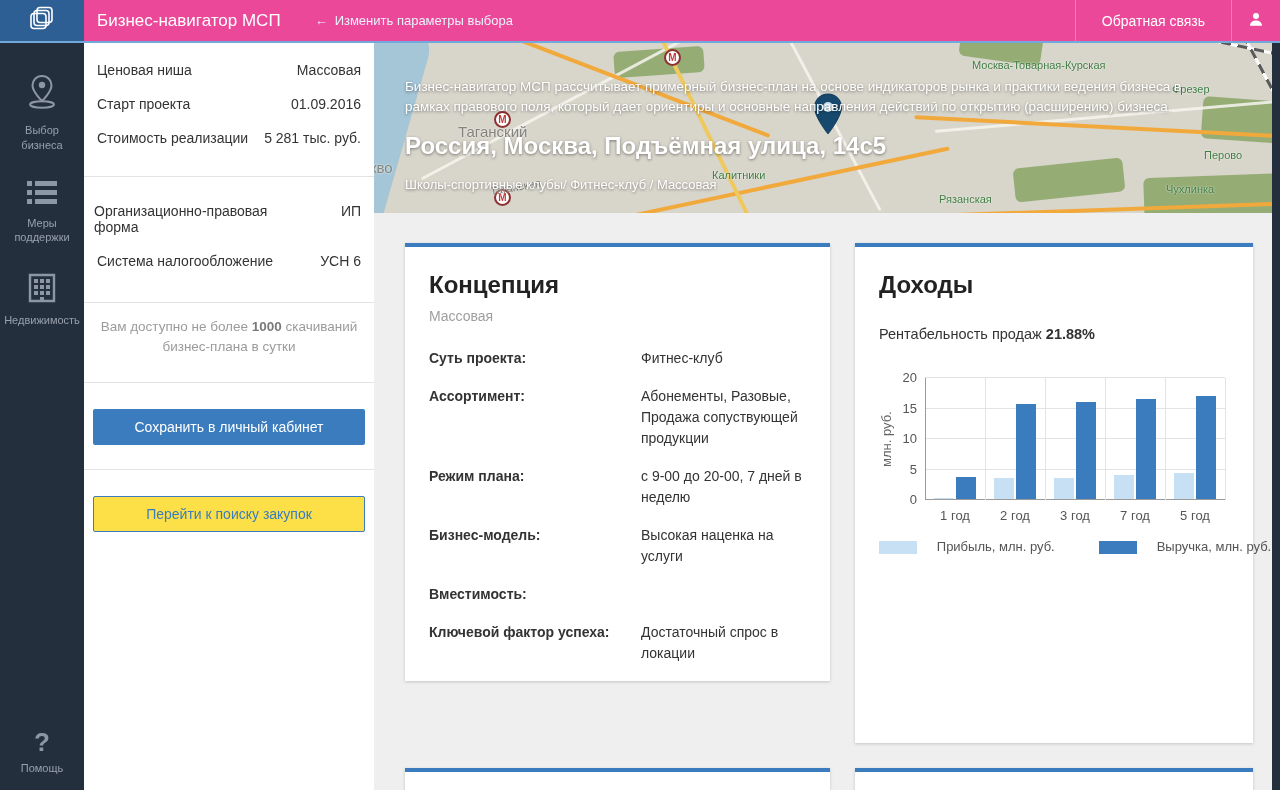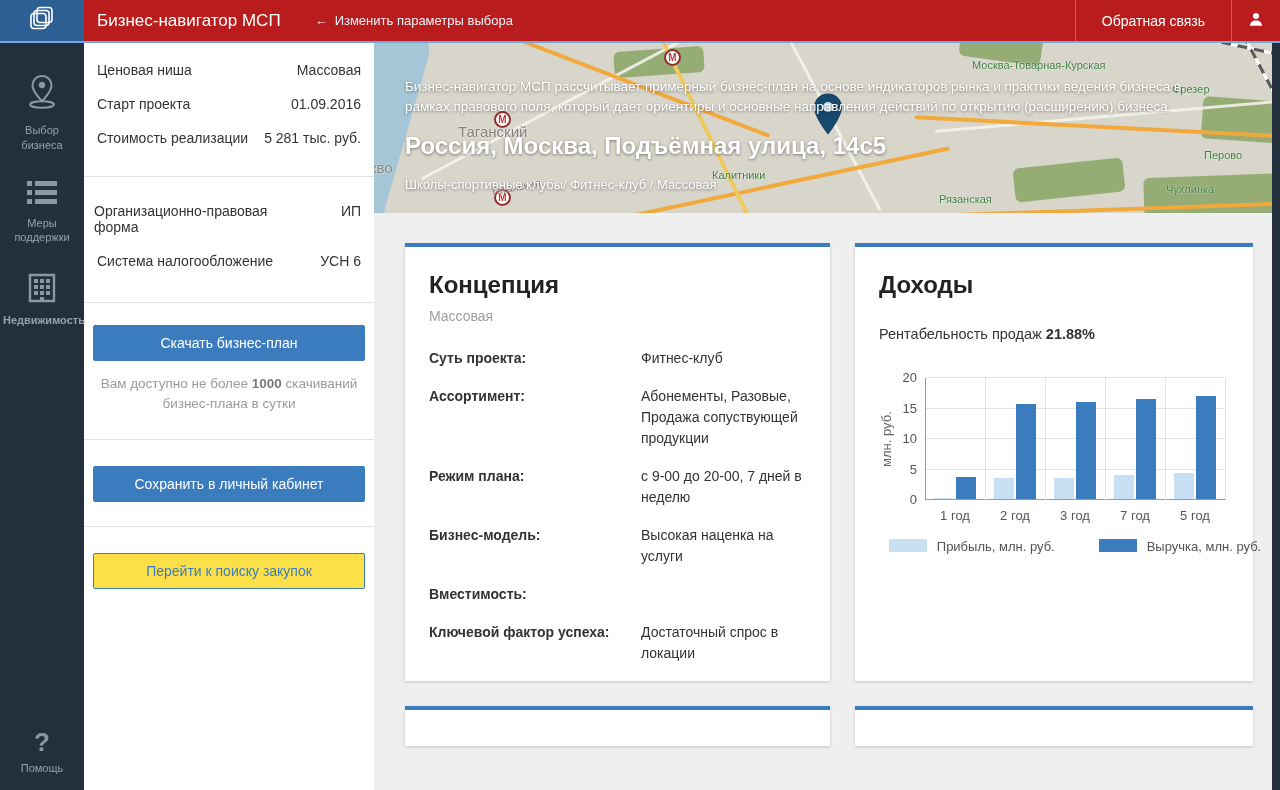--- a/index.html
+++ b/index.html
@@ -1,36 +1,36 @@
 <!DOCTYPE html>
 <html><head>
 <meta charset="utf-8">
 <style>
   * { box-sizing: border-box; margin: 0; padding: 0; }
   html,body { width:1280px; height:790px; overflow:hidden; }
   body { font-family:"Liberation Sans", sans-serif; background:#efefef; position:relative; color:#333; }
 
   
-  .header { position:absolute; top:0; left:0; width:1280px; height:43px; background:#b91c1c;
+  .header { position:absolute; top:0; left:0; width:1280px; height:43px; background:#ec4899;
             border-bottom:2px solid #71a9dd; display:flex; align-items:center; z-index:30; }
   .logo-box { width:84px; height:41px; background:#2e5f94; display:flex; align-items:center; justify-content:center; }
   .app-title { color:#fff; font-size:17px; margin-left:13px; white-space:nowrap; }
   .back-link { color:#eaf2fb; font-size:13px; margin-left:34px; cursor:pointer; display:flex; align-items:center; gap:7px; }
   .header-right { margin-left:auto; display:flex; align-items:center; height:25px;justify-content:space-between; }
   .hsep { width:1px; height:41px; background:rgba(255,255,255,.28); }
   .feedback { color:#fff; font-size:14px; padding:0 26px; height:41px; display:flex; align-items:center; cursor:pointer; }
   .user-btn { width:48px; height:41px; display:flex; align-items:center; justify-content:center; cursor:pointer; }
 
   
   .sidebar { position:absolute; top:43px; left:0; width:84px; height:747px; background:#242f3d;
              display:flex; flex-direction:column; align-items:center; z-index:20; }
   .nav-item { width:84px; display:flex; flex-direction:column; align-items:center; color:#97a0ab;
               font-size:11px; text-align:center; cursor:pointer; line-height:1.3; }
   .nav-item .nv-ico { margin-bottom:7px; }
-  .ni-1 { margin-top:30px; } .ni-2 { margin-top:28px; } .ni-3 { margin-top:28px;font-weight:bold; }
+  .ni-1 { margin-top:30px; } .ni-2 { margin-top:28px; } .ni-3 { margin-top:28px; }
   .help-item { margin-top:auto; margin-bottom:16px; display:flex; flex-direction:column; align-items:center;
                color:#97a0ab; font-size:11px; cursor:pointer; }
   .help-q { font-size:26px; font-weight:bold; color:#8d97a3; margin-bottom:4px; }
 
   
   .summary { position:absolute; top:43px; left:84px; width:290px; height:747px; background:#fff; z-index:10;
              padding-top:10px; }
   .info-row { display:flex; justify-content:space-between; gap:12px; padding:9px 13px; font-size:14px; }
   .info-row .lbl { color:#333; }
   .info-row .val { color:#333; text-align:right; white-space:nowrap; }
@@ -67,21 +67,21 @@
 
   
   .tabs { display:flex; align-items:center; margin:37px 0 0 31px; }
   .tab { font-size:14px; color:#3a7cbd; margin-right:37px; cursor:pointer; padding:7px 0; white-space:nowrap; }
   .tab.active { background:#3a7cbd; color:#fff; padding:7px 17px; border-radius:2px; margin-right:20px; }
 
   
   .cards { display:flex; gap:25px; margin:30px 0 0 31px; }
   .card { background:#fff; border-top:4px solid #3a7cbd; box-shadow:0 1px 3px rgba(0,0,0,.18); padding:24px; }
   .card.concept { width:425px; height:438px; }
-  .card.income  { width:398px; height:438px; }
+  .card.income  { width:398px; height:500px; }
   .card-title { font-size:24px; font-weight:bold; color:#222; }
   .card-sub { font-size:14px; color:#9e9e9e; margin-top:9px; }
   .def-rows { margin-top:24px; }
   .def-row { display:flex; margin-bottom:17px; font-size:14px; line-height:1.5; }
   .def-row .dl { width:212px; font-weight:bold; flex:none; padding-right:10px; }
   .def-row .dv { flex:1; }
   .profit-line { margin-top:27px; font-size:14.5px; }
   .profit-line b { margin-left:4px; }
 
   .cards2 { display:flex; gap:25px; margin:25px 0 0 31px; }
@@ -99,21 +99,21 @@
   .hgrid { position:absolute; left:0; right:0; height:1px; background:#e3e3e3; }
   .hgrid.base { background:#9a9a9a; }
   .vgrid { position:absolute; top:0; bottom:0; width:1px; background:#e3e3e3; }
   .vgrid.axis { background:#9a9a9a; }
   .bar-group { position:absolute; bottom:1px; width:60px; display:flex; align-items:flex-end;
                justify-content:center; gap:2px; }
   .bar { width:20px; }
   .chart-xlabels { display:flex; margin-left:28px; width:300px; }
   .xlabel { width:60px; text-align:center; font-size:13px; color:#555; padding-top:8px; }
   .chart-legend { display:flex; justify-content:center; gap:44px; margin-left:28px; width:300px; margin-top:16px; }
-  .legend-item { display:flex; align-items:flex-start; gap:10px; }
+  .legend-item { display:flex; align-items:flex-end; gap:20px; }
   .swatch { width:38px; height:13px; display:inline-block; }
   .legend-label { font-size:13px; color:#555; white-space:nowrap; }
 
   
   .scroll-strip { position:absolute; top:43px; right:0; width:8px; height:747px; background:#242f3d; z-index:40; }
 </style>
 </head>
 <body>
 
 <div class="header">
@@ -210,21 +210,20 @@
   <div class="divider" style="margin-top:21px;"></div>
   <div class="info-row" style="padding-top:12px;padding-left:10px;">
     <span class="lbl" style="max-width:200px;">Организационно-правовая форма</span>
     <span class="val">ИП</span>
   </div>
   <div class="info-row">
     <span class="lbl">Система налогообложение</span>
     <span class="val">УСН 6</span>
   </div>
   <div class="divider" style="margin-top:24px;"></div>
-  <button class="btn" style="margin-top:22px;">Скачать бизнес-план</button>
   <div class="note">
     <span>Вам доступно не более </span><b>1000</b><span> скачиваний бизнес-плана в сутки</span>
   </div>
   <div class="divider" style="margin-top:26px;"></div>
   <button class="btn" style="margin-top:26px;">Сохранить в личный кабинет</button>
   <div class="divider" style="margin-top:24px;"></div>
   <button class="btn outline" style="margin-top:26px;">Перейти к поиску закупок</button>
 </div>
 
 <div class="main">

